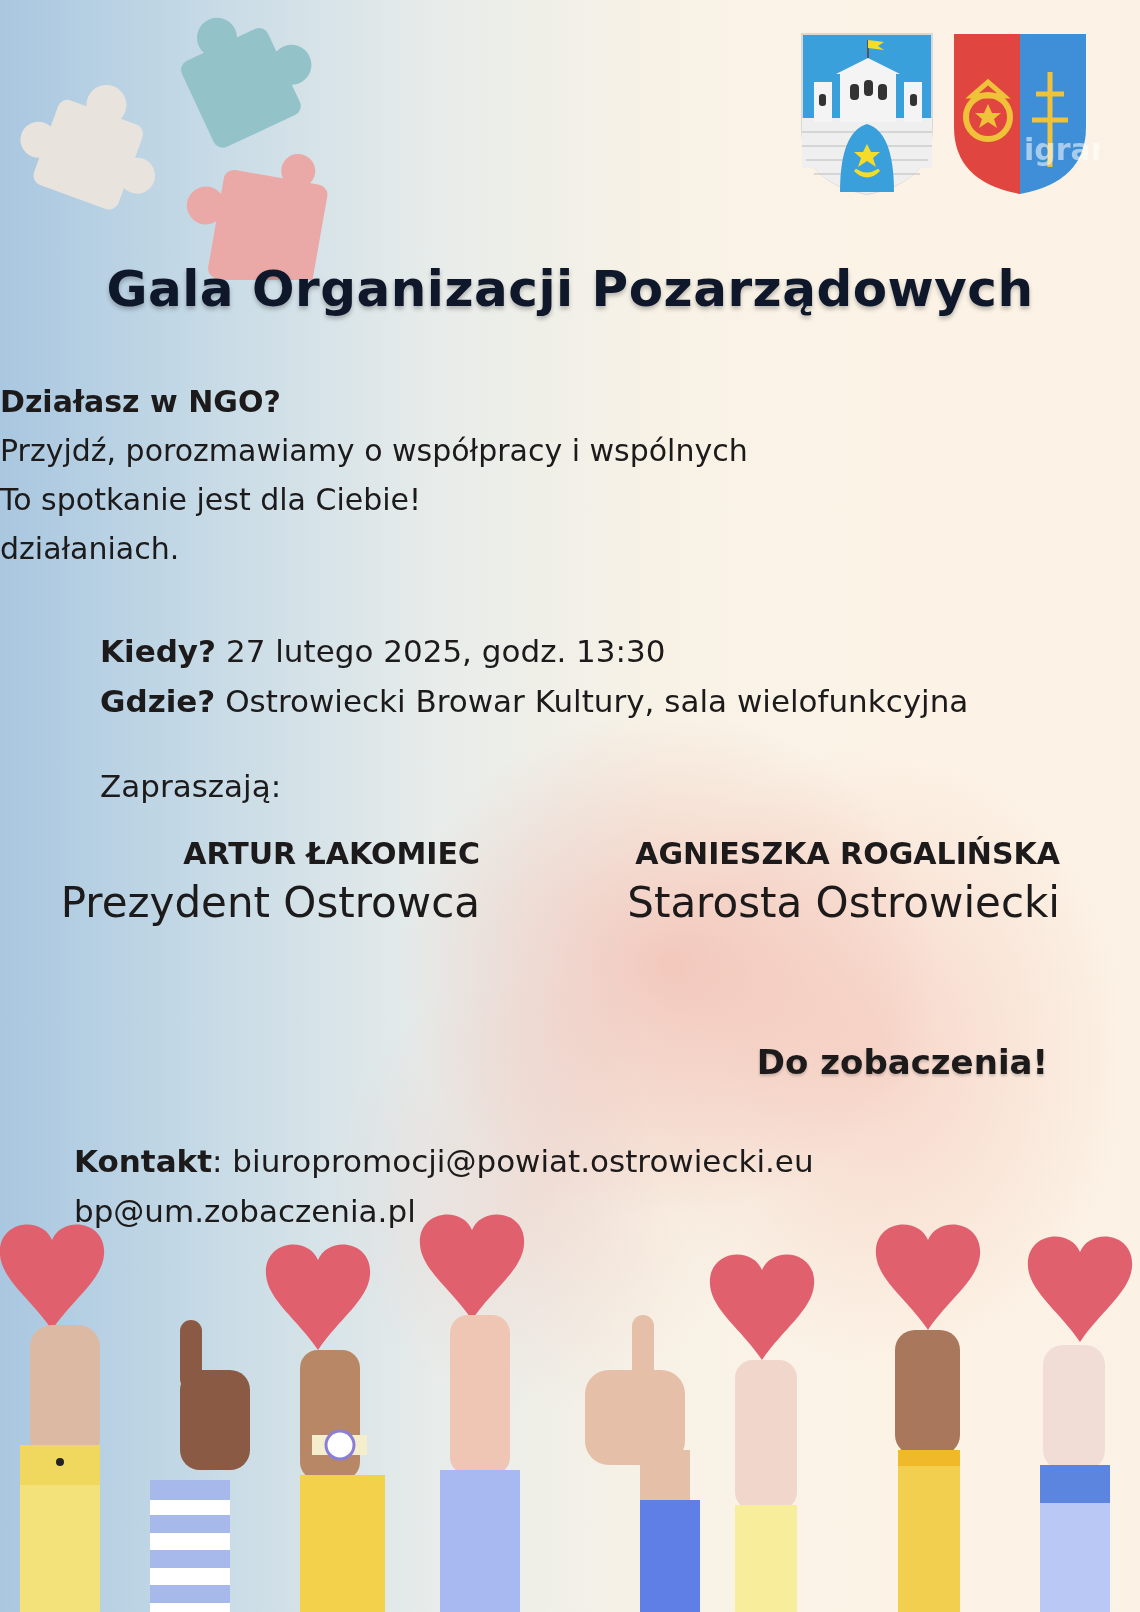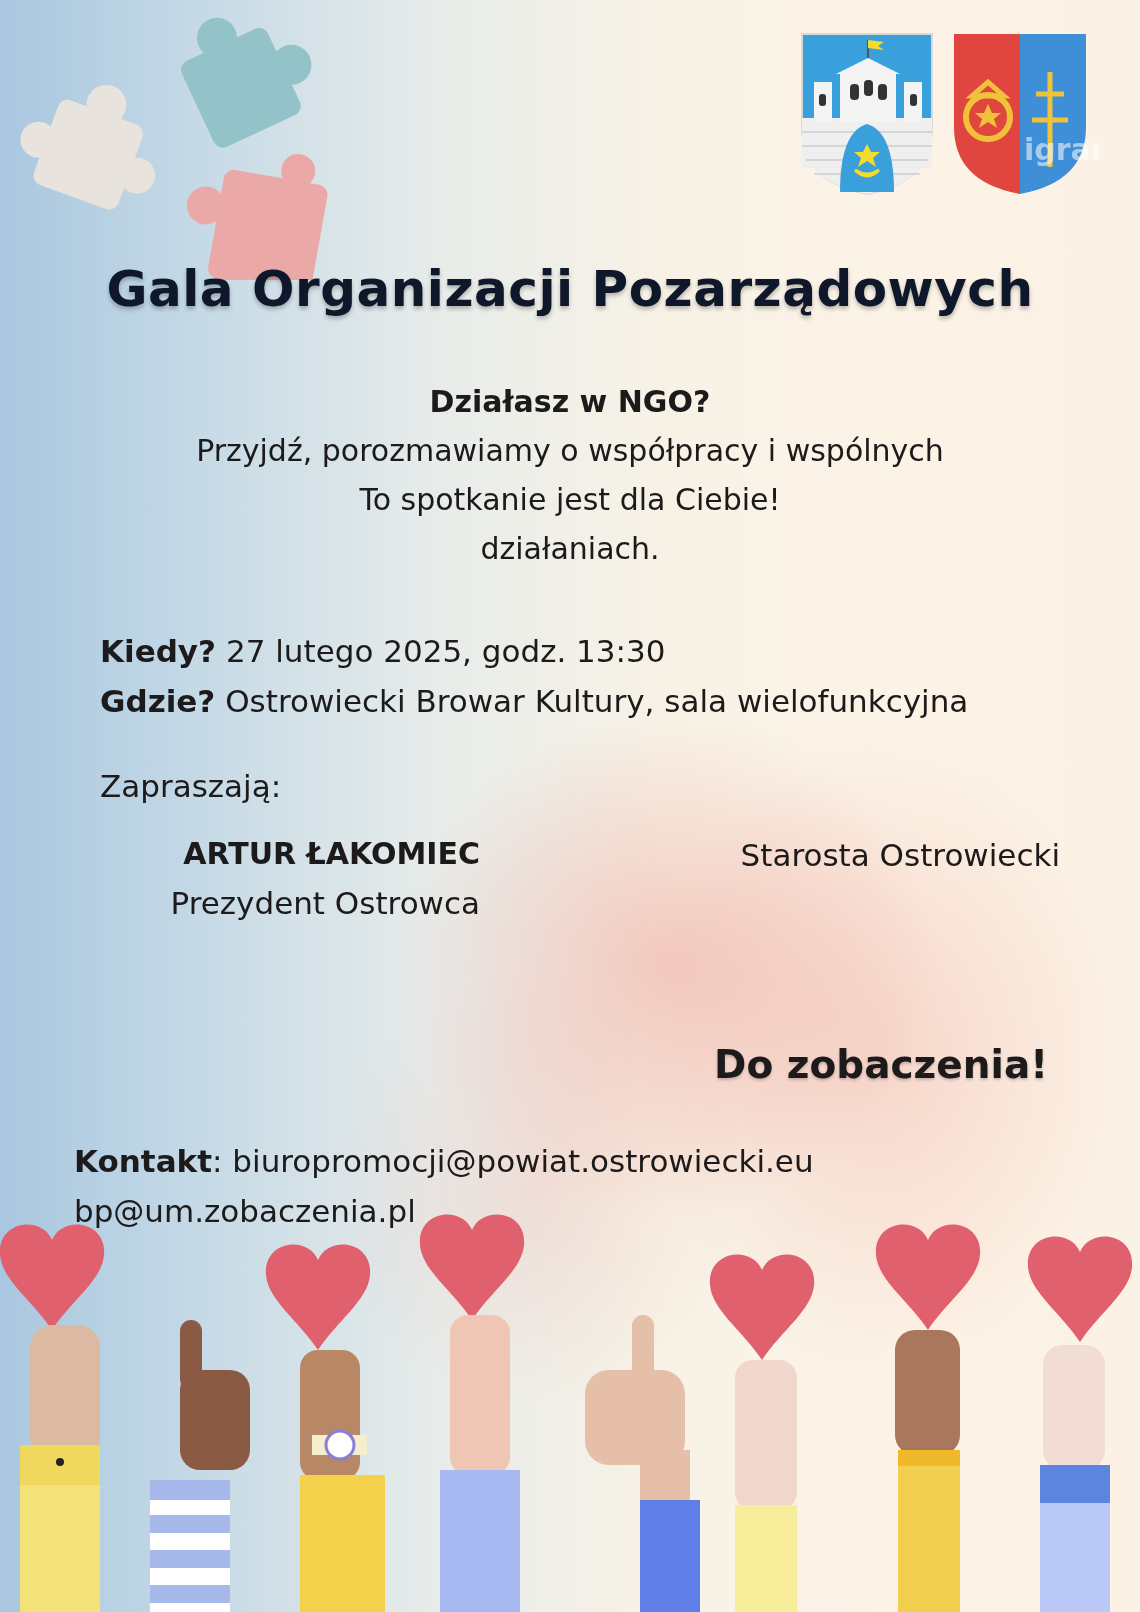--- a/index.html
+++ b/index.html
@@ -19,33 +19,33 @@
     pointer-events: none;
   }
   .puzzles { position: absolute; left: 0; top: 0; width: 340px; height: 280px; }
   .crests { position: absolute; left: 800px; top: 32px; width: 300px; height: 165px; }
   .title {
     position: absolute; left: 0; top: 260px; width: 1140px; text-align: center;
     font-family: "DejaVu Sans", sans-serif; font-weight: bold; font-size: 50px;
     letter-spacing: 0.5px; color: #0f172a;
     text-shadow: 0 3px 4px rgba(0,0,0,0.25);
   }
-  .intro { position: absolute; left: 0; top: 378px; width: 1140px; text-align: center; }
+  .intro { position: absolute; left: 0; top: 378px; width: 1140px; text-align: left; }
   .intro .q { font-weight: bold; font-size: 30px; line-height: 48px; }
   .intro .line { font-size: 30px; line-height: 49px; font-weight: normal; }
   .details { position: absolute; left: 100px; top: 626px; font-size: 31px; line-height: 50px; }
   .details b { font-weight: bold; }
   .invite { position: absolute; left: 100px; top: 768px; font-size: 31px; }
   .person { position: absolute; text-align: right; }
   .person .name { font-weight: bold; font-size: 30px; line-height: 48px; }
-  .person .role { font-size: 31px; line-height: 50px; }
+  .person .role { font-size: 42px; line-height: 50px; }
   .p1 { left: 60px; top: 830px; width: 420px; }
   .p2 { left: 560px; top: 830px; width: 500px; }
   .farewell {
-    position: absolute; right: 92px; top: 1042px; font-weight: bold; font-size: 39px;
+    position: absolute; right: 92px; top: 1042px; font-weight: bold; font-size: 34px;
     text-shadow: 0 2px 3px rgba(0,0,0,0.2);
   }
   .contact { position: absolute; left: 74px; top: 1136px; font-size: 31px; line-height: 50px; }
   .contact b { font-weight: bold; }
   .hands { position: absolute; left: 0; top: 1200px; width: 1140px; height: 412px; }
 </style>
 </head>
 <body>
 
 <div class="speckle"></div>
@@ -129,20 +129,21 @@
 </div>
 
 <div class="invite">Zapraszają:</div>
 
 <div class="person p1">
   <div class="name">ARTUR ŁAKOMIEC</div>
   <div class="role">Prezydent Ostrowca</div>
 </div>
 
 <div class="person p2">
+  <div class="name">AGNIESZKA ROGALIŃSKA</div>
   <div class="role">Starosta Ostrowiecki</div>
 </div>
 
 <div class="farewell">Do zobaczenia!</div>
 
 <div class="contact">
   <div>
     <b>Kontakt</b><span>:</span>
     <span>biuropromocji@powiat.ostrowiecki.eu</span>
   </div>

